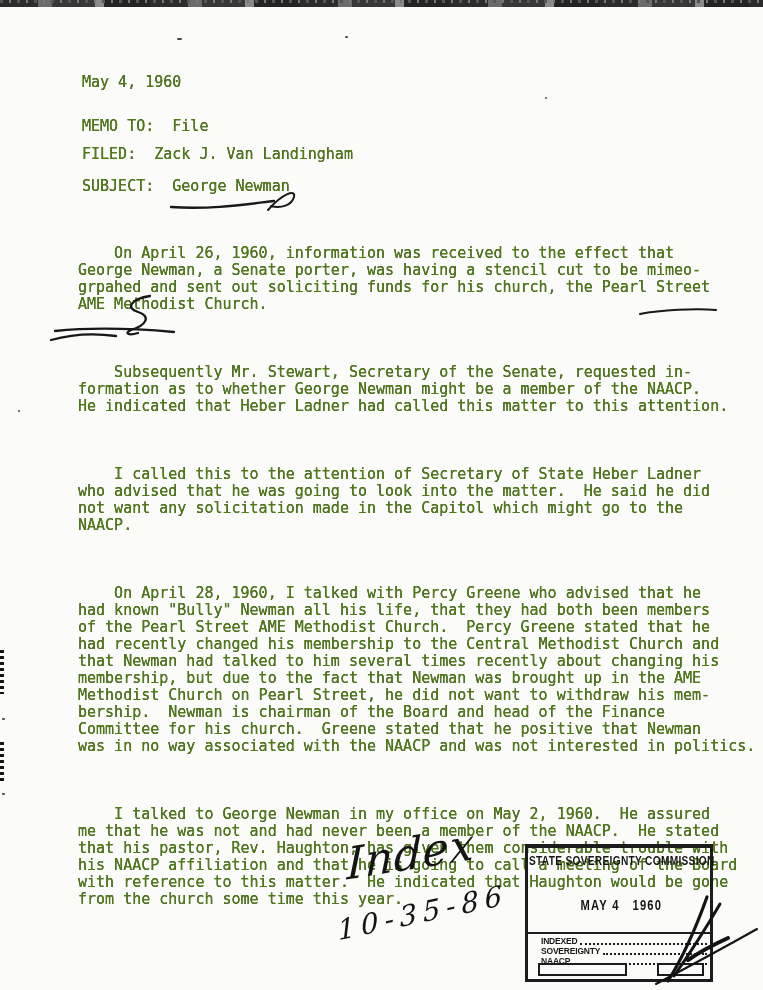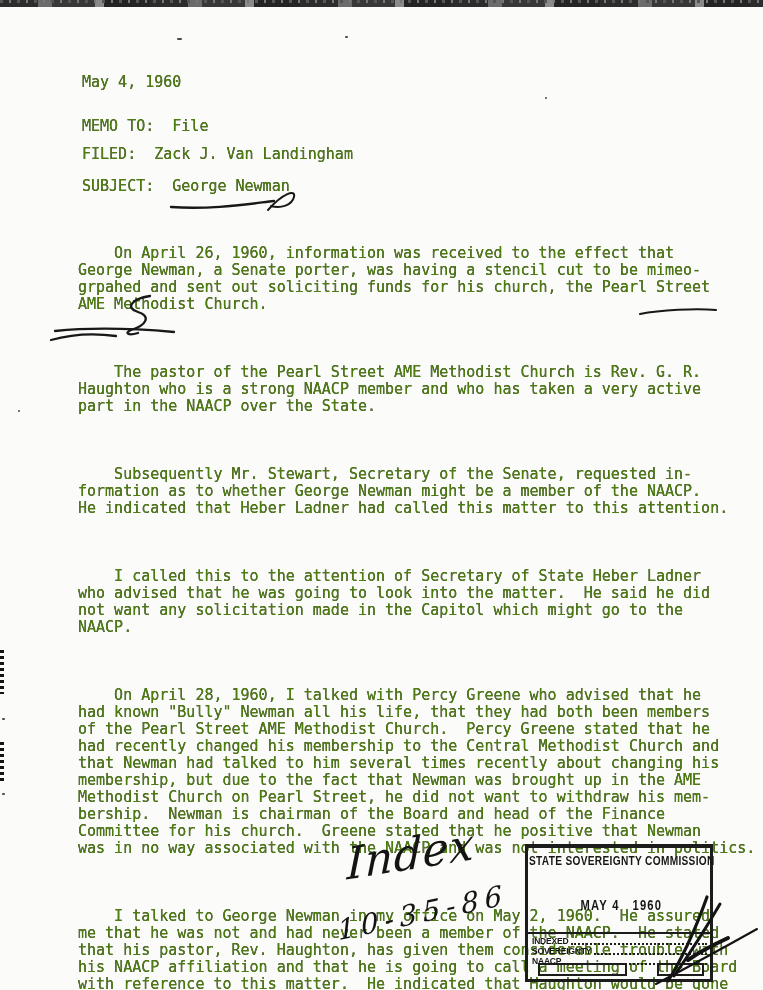--- a/index.html
+++ b/index.html
@@ -26,21 +26,21 @@
   
   .hw{position:absolute;font-family:"DejaVu Serif",serif;font-style:italic;color:#141414;}
   .hw-index{left:346px;top:828px;font-size:44px;transform:rotate(-9deg) skewX(-10deg);letter-spacing:1px;}
   .hw-number{left:336px;top:896px;font-size:28px;letter-spacing:6px;transform:rotate(-12deg) skewX(-8deg);}
   
   .stamp{position:absolute;left:525px;top:844px;width:188px;height:138px;border:3px solid #1c1c1c;border-top-width:4px;box-sizing:border-box;color:#161616;}
   .stamp-title{position:absolute;top:5px;left:1px;width:231px;transform:scaleX(0.78);transform-origin:0 0;
     text-align:center;font-family:"Liberation Sans",sans-serif;font-weight:700;font-size:13px;letter-spacing:0.4px;white-space:pre;}
   .stamp-date{position:absolute;top:49px;left:1px;width:231px;transform:scaleX(0.80);transform-origin:0 0;
     text-align:center;font-family:"Liberation Sans",sans-serif;font-weight:700;font-size:14px;letter-spacing:1.5px;white-space:pre;}
-  .stamp-rows{position:absolute;top:84px;left:0;width:100%;border-top:2px solid #1c1c1c;padding:2px 3px 0 4px;box-sizing:border-box;}
+  .stamp-rows{position:absolute;top:84px;left:0;width:100%;border-top:2px solid #1c1c1c;padding:2px 3px 0 13px;box-sizing:border-box;}
   .stamp-row{display:flex;align-items:flex-end;height:10px;}
   .stamp-row-label{font-family:"Liberation Sans",sans-serif;font-weight:700;font-size:8.5px;letter-spacing:-0.2px;line-height:10px;}
   .dots{flex:1;border-bottom:2px dotted #1c1c1c;margin:0 0 1px 3px;}
   .sbox{position:absolute;border:2px solid #1c1c1c;height:13px;bottom:3px;box-sizing:border-box;}
   .sbox-l{left:10px;width:89px;}
   .sbox-r{left:129px;width:47px;}
   
   .hw-overlay{position:absolute;left:0;top:0;width:763px;height:990px;pointer-events:none;}
 </style>
 </head>
@@ -65,23 +65,20 @@
     <div class="hline h1">MEMO TO:  File</div>
     <div class="hline h2">FILED:  Zack J. Van Landingham</div>
     <div class="hline h3">SUBJECT:  George Newman</div>
   </div>
 
   <div class="memo-body typed">
     <div class="para">    On April 26, 1960, information was received to the effect that
 George Newman, a Senate porter, was having a stencil cut to be mimeo-
 grpahed and sent out soliciting funds for his church, the Pearl Street
 AME Methodist Church.</div>
-    <div class="para">    The pastor of the Pearl Street AME Methodist Church is Rev. G. R.
-Haughton who is a strong NAACP member and who has taken a very active
-part in the NAACP over the State.</div>
     <div class="para">    Subsequently Mr. Stewart, Secretary of the Senate, requested in-
 formation as to whether George Newman might be a member of the NAACP.
 He indicated that Heber Ladner had called this matter to this attention.</div>
     <div class="para">    I called this to the attention of Secretary of State Heber Ladner
 who advised that he was going to look into the matter.  He said he did
 not want any solicitation made in the Capitol which might go to the
 NAACP.</div>
     <div class="para">    On April 28, 1960, I talked with Percy Greene who advised that he
 had known "Bully" Newman all his life, that they had both been members
 of the Pearl Street AME Methodist Church.  Percy Greene stated that he

